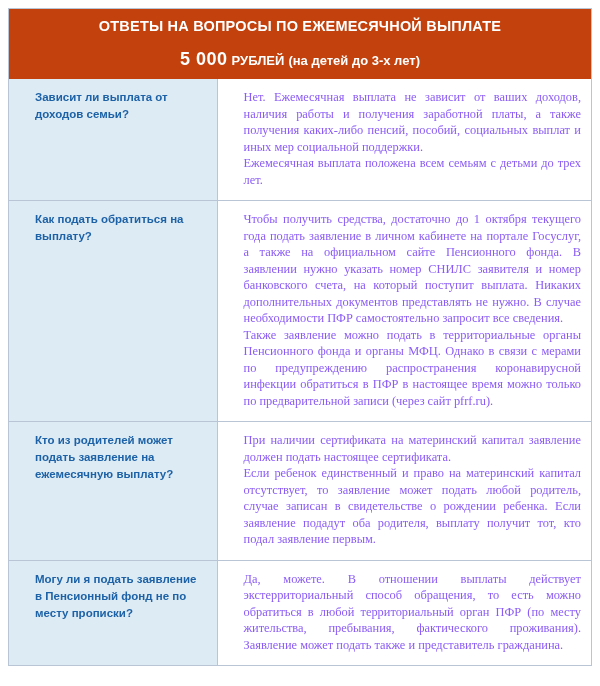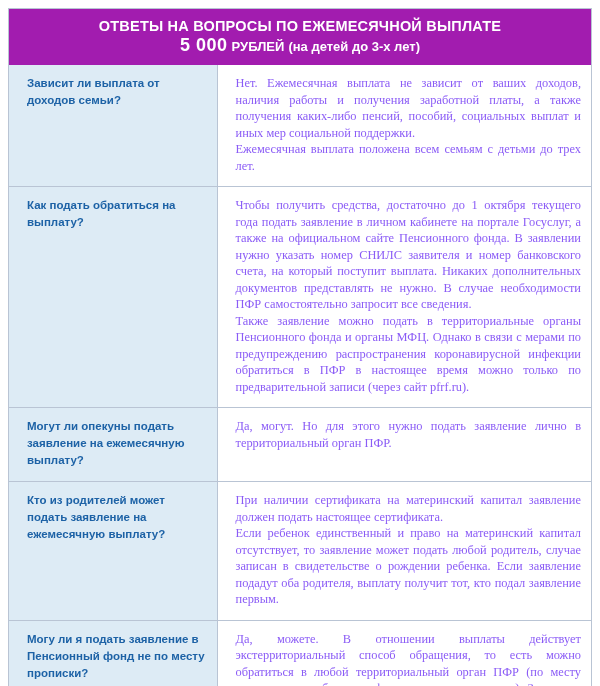--- a/index.html
+++ b/index.html
@@ -21,56 +21,56 @@
   .doc {
     position: absolute;
     left: 8px;
     top: 8px;
     width: 584px;
     border: 1px solid #b9c4d4;
     box-sizing: border-box;
     background: #ffffff;
   }
   .header {
-    background: #a21caf;
+    background: #c2410c;
     color: #ffffff;
     text-align: center;
     padding: 8px 10px 9px 10px;
     box-sizing: border-box;
     font-family: "Liberation Sans", sans-serif;
   }
   .header-line1 {
     font-size: 14.5px;
     font-weight: bold;
     letter-spacing: 0.2px;
     line-height: 18px;
   }
   .header-line2 {
     font-size: 14.5px;
     font-weight: bold;
     line-height: 19px;
-    margin-top: 1px;
+    margin-top: 15px;
   }
   .header-line2 .amount {
     font-size: 18px;
     font-weight: bold;
     letter-spacing: 0.5px;
   }
   .header-line2 .sub {
     font-size: 13px;
     font-weight: bold;
   }
   table.faq {
     width: 100%;
     border-collapse: collapse;
     table-layout: fixed;
   }
   table.faq td {
     vertical-align: top;
-    padding: 10px 10px 12px 18px;
+    padding: 10px 10px 12px 26px;
     box-sizing: border-box;
   }
   td.q {
     width: 208px;
     background: #ddebf5;
     color: #1d62a6;
     font-family: "Liberation Sans", sans-serif;
     font-weight: bold;
     font-size: 11.5px;
     line-height: 17px;
@@ -121,26 +121,20 @@
           </td>
         </tr>
         <tr>
           <td class="q">Как подать обратиться на выплату?</td>
           <td class="a">
             <p>Чтобы получить средства, достаточно до 1 октября текущего года подать заявление в личном кабинете на портале Госуслуг, а также на официальном сайте Пенсионного фонда. В заявлении нужно указать номер СНИЛС заявителя и номер банковского счета, на который поступит выплата. Никаких дополнительных документов представлять не нужно. В случае необходимости ПФР самостоятельно запросит все сведения.</p>
             <p>Также заявление можно подать в территориальные органы Пенсионного фонда и органы МФЦ. Однако в связи с мерами по предупреждению распространения коронавирусной инфекции обратиться в ПФР в настоящее время можно только по предварительной записи (через сайт pfrf.ru).</p>
           </td>
         </tr>
         <tr>
-          <td class="q">Могут ли опекуны подать заявление на ежемесячную выплату?</td>
-          <td class="a">
-            <p>Да, могут. Но для этого нужно подать заявление лично в территориальный орган ПФР.</p>
-          </td>
-        </tr>
-        <tr>
           <td class="q">Кто из родителей может подать заявление на ежемесячную выплату?</td>
           <td class="a">
             <p>При наличии сертификата на материнский капитал заявление должен подать настоящее сертификата.</p>
             <p>Если ребенок единственный и право на материнский капитал отсутствует, то заявление может подать любой родитель, случае записан в свидетельстве о рождении ребенка. Если заявление подадут оба родителя, выплату получит тот, кто подал заявление первым.</p>
           </td>
         </tr>
         <tr>
           <td class="q">Могу ли я подать заявление в Пенсионный фонд не по месту прописки?</td>
           <td class="a">
             <p>Да, можете. В отношении выплаты действует экстерриториальный способ обращения, то есть можно обратиться в любой территориальный орган ПФР (по месту жительства, пребывания, фактического проживания). Заявление может подать также и представитель гражданина.</p>

